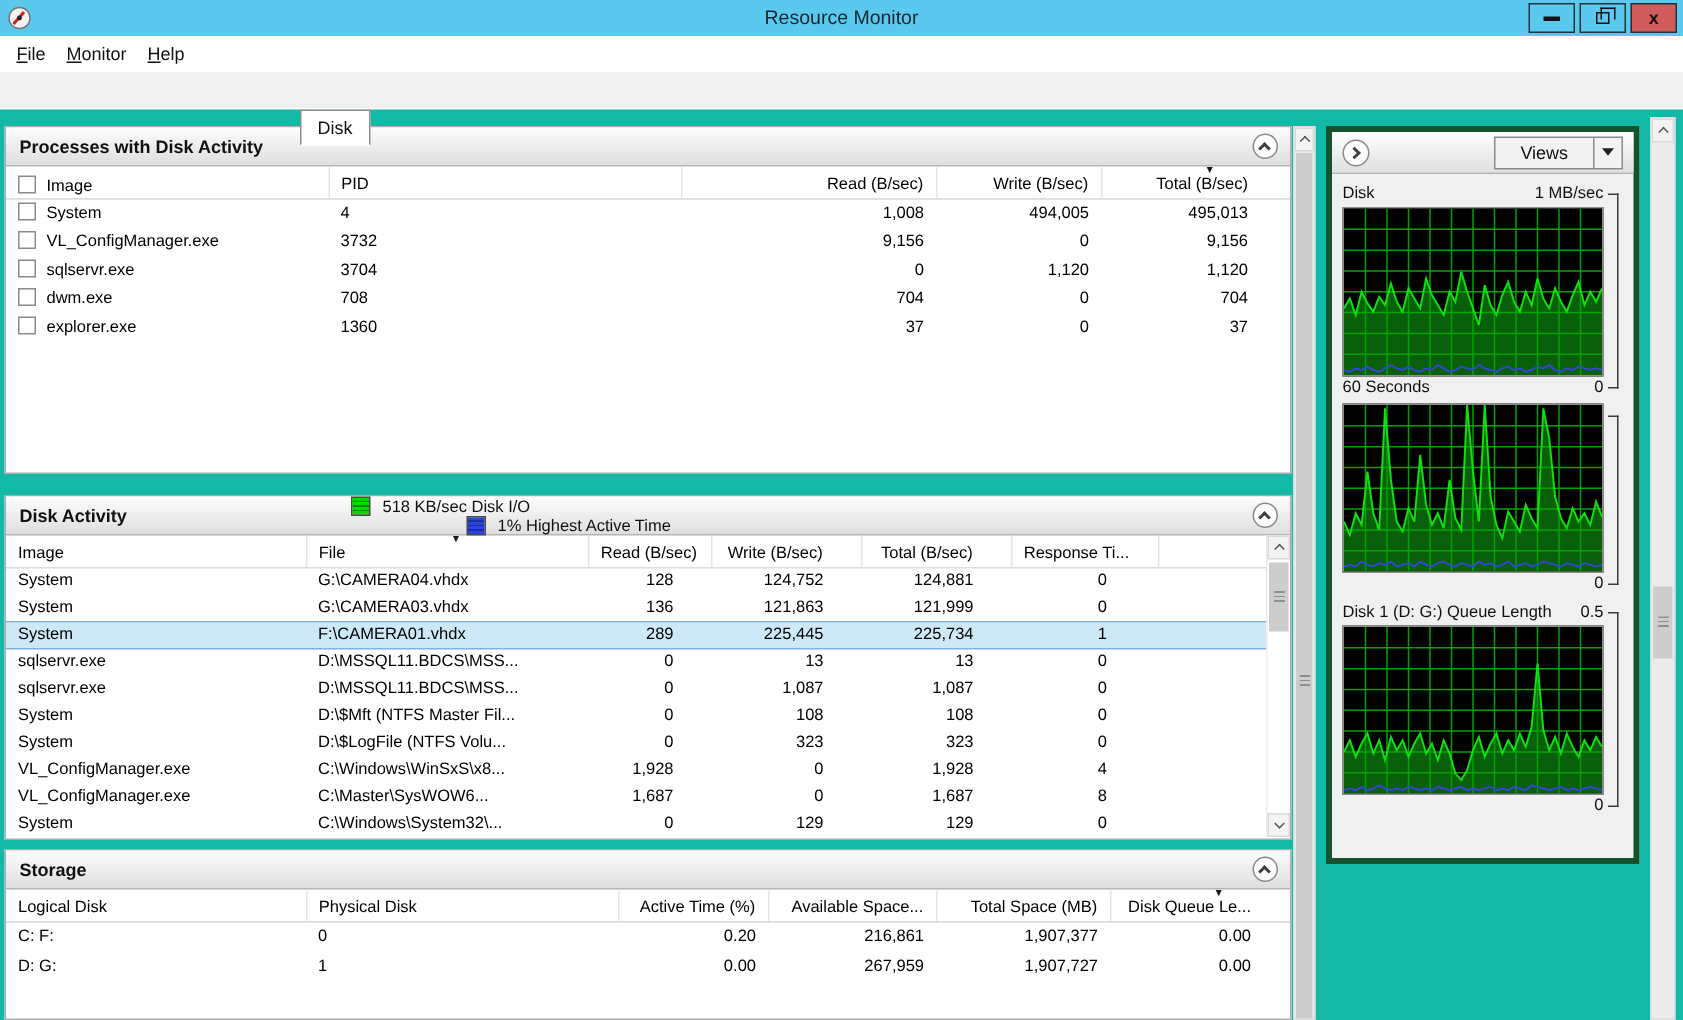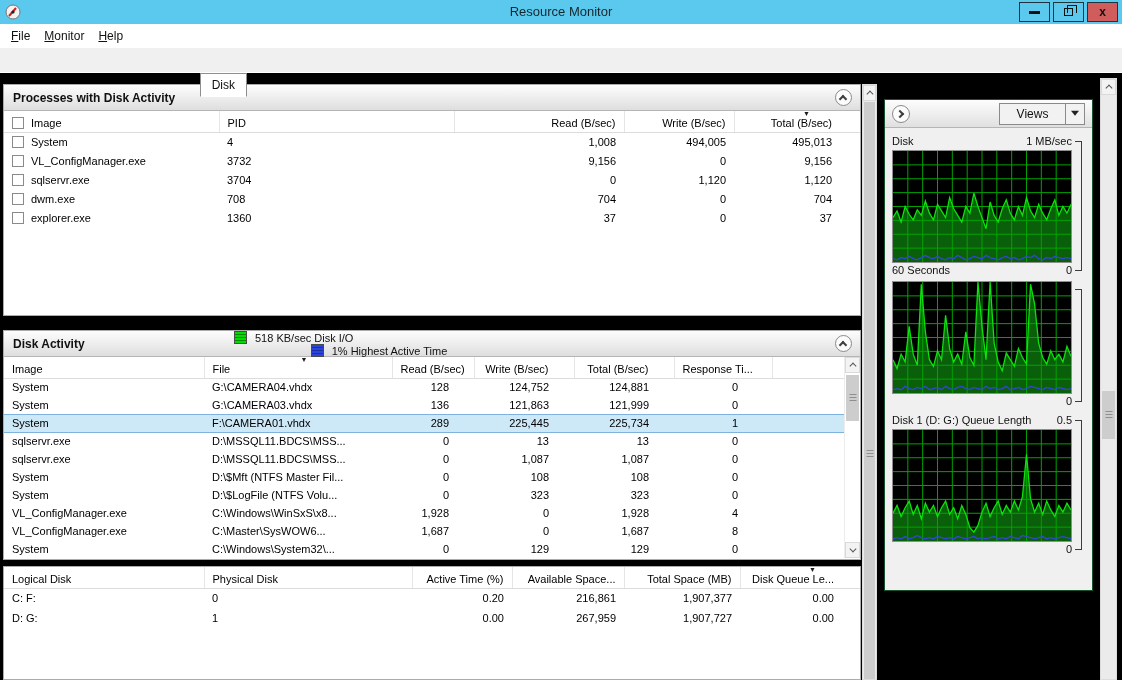--- a/index.html
+++ b/index.html
@@ -27,21 +27,21 @@
 
   
   .tabstrip { position:absolute; top:48px; left:0; right:0; height:25px; background:#fff;
               display:flex; align-items:flex-end; padding-left:3px;
               box-shadow: inset 0 -1px 0 #c9c9c9; font-size:12px; color:#111;margin-top:24px; }
   .tab { height:20px; line-height:19px; padding:0 11px; border:1px solid #8e8e8e; border-bottom:none;
          background:#ececec; margin-right:2px; }
   .tab.active { height:24px; line-height:23px; background:#fff; border-bottom:1px solid #fff; z-index:2; }
 
   
-  .content { position:absolute; top:73px; left:0; right:0; bottom:0; background:#000000; }
+  .content { position:absolute; top:73px; left:0; right:0; bottom:0; background:#14b8a6; }
 
   .panel { position:absolute; left:3px; width:858px; border:1px solid #ababab; background:#fff; }
   #panel-processes { top:11px; height:232px; }
   #panel-disk      { top:257px; height:230px; }
   #panel-storage   { top:493px; height:114px; }
 
   .panel-header { position:relative; height:26px; background:linear-gradient(#fdfdfd,#dedede);
                   border-bottom:1px solid #b5b5b5; display:flex; align-items:center; padding:0 9px; }
   .panel-title { font-weight:bold; font-size:12px; color:#111; }
   .collapse-btn { position:absolute; right:8px; top:4px; width:17px; height:17px; border:1px solid #8a8a8a;
@@ -96,22 +96,22 @@
 
   #disk-scrollbar { position:absolute; right:0; top:0; bottom:0; width:16px; background:#fff;
                     border-left:1px solid #ececec; }
   #disk-scrollbar .sb-down { top:auto; bottom:0; }
   #left-scrollbar { position:absolute; left:862px; top:11px; bottom:0; width:15px;
                     border:1px solid #dcdcdc; }
   #right-scrollbar { position:absolute; left:1100px; top:5px; bottom:0; width:17px;
                     border:1px solid #dcdcdc; }
 
   
-  .right-panel { position:absolute; left:884px; top:26px; width:209px; height:492px;
-                 border:1px solid #14532d; background:#f0f0f0; }
+  .right-panel { position:absolute; left:884px; top:11px; width:209px; height:492px;
+                 border:4px solid #14532d; background:#f0f0f0; }
   .rp-header { position:relative; height:28px; background:linear-gradient(#fdfdfd,#e0e0e0);
                border-bottom:1px solid #b5b5b5; }
   .expand-btn { position:absolute; left:7px; top:5px; width:18px; height:18px; border:1px solid #8a8a8a;
                 border-radius:50%; background:#fcfcfc; }
   .views-btn { position:absolute; right:7px; top:3px; width:86px; height:22px; border:1px solid #8a8a8a;
                background:#f2f2f2; display:flex; }
   .views-label { flex:1; text-align:center; line-height:20px; font-size:12px; color:#111; }
   .views-arrow { width:19px; border-left:1px solid #8a8a8a; position:relative; }
   .views-arrow::after { content:""; position:absolute; left:50%; top:50%; transform:translate(-50%,-35%);
                border:4px solid transparent; border-top:5px solid #222; }
@@ -373,20 +373,26 @@
               <span class="sb-grip"></span>
             </div>
           <div class="sb-btn sb-down">
               <span class="sb-chev-down"></span>
             </div>
         </div>
       </div>
     </div>
 
     <div class="panel" id="panel-storage">
+      <div class="panel-header">
+        <span class="panel-title">Storage</span>
+        <div class="collapse-btn">
+            <span class="chev-up"></span>
+          </div>
+      </div>
       <div class="panel-body">
         <table class="tbl-stor">
           <colgroup>
               <col style="width:200px">
               <col style="width:208px">
               <col style="width:100px">
               <col style="width:112px">
               <col style="width:116px">
               <col style="width:120px">
             </colgroup>

